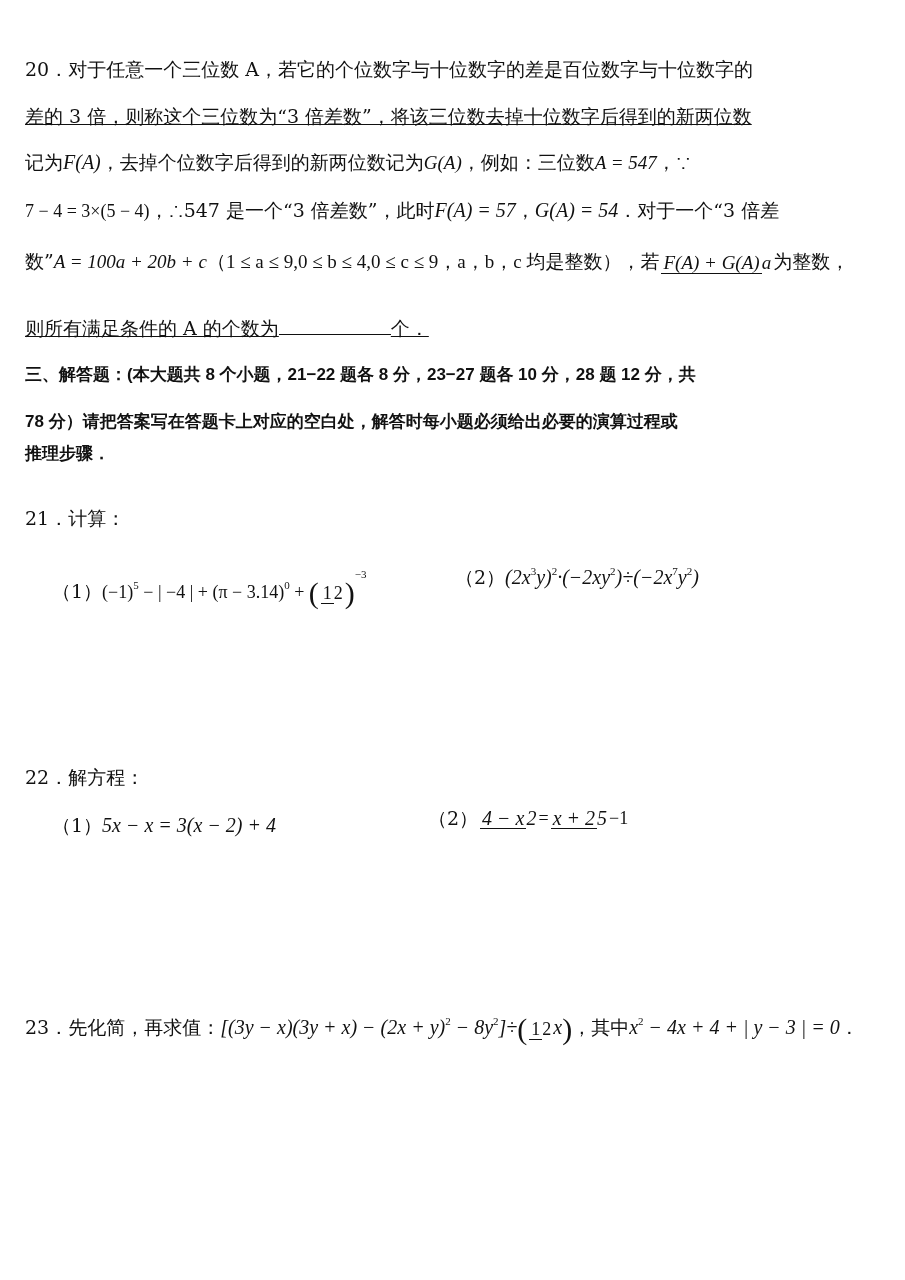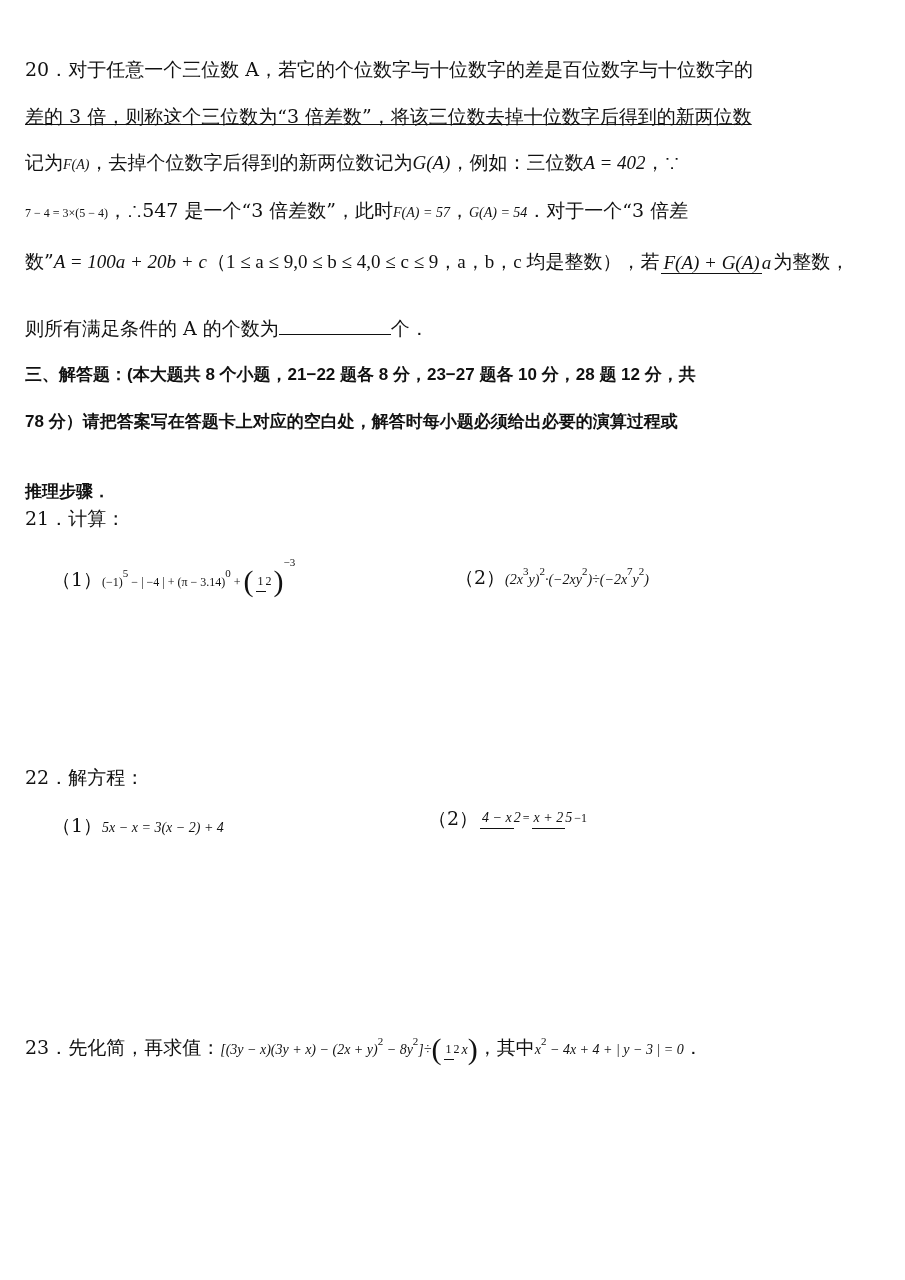--- a/index.html
+++ b/index.html
@@ -6,70 +6,70 @@
   body {
     width: 905px; height: 1280px; position: relative; overflow: hidden;
     font-family: "DejaVu Serif", "Liberation Serif", serif;
     color: #111111;
   }
   .line {
     position: absolute; left: 25px; white-space: nowrap;
     font-size: 19px; line-height: 24px;
   }
   .bold { font-weight: bold; font-family: Liberation Sans, sans-serif; font-size: 17px; }
-  .m { font-family: "Liberation Serif", "DejaVu Serif", serif; font-size: 12px; }
-  .mi { font-family: "Liberation Serif", "DejaVu Serif", serif; font-style: italic; font-size: 14px; }
+  .m { font-family: "Liberation Serif", "DejaVu Serif", serif; font-size: 18px; }
+  .mi { font-family: "Liberation Serif", "DejaVu Serif", serif; font-style: italic; font-size: 20px; }
   .ms { font-family: "Liberation Serif", "DejaVu Serif", serif; font-size: 19px; }
   sup { font-size: 11px; vertical-align: 9px; line-height: 0; font-family: "Liberation Serif", serif; }
   .frac { display: inline-flex; flex-direction: row; align-items: center; vertical-align: middle; margin: 0 2px; }
   .frac .num { padding: 0 2px; border-bottom: 1px solid #111; line-height: 20px; }
   .frac .den { line-height: 20px; }
   .big-paren { font-size: 30px; font-family: "Liberation Serif", serif; vertical-align: middle; line-height: 0; }
   .blank { display: inline-block; width: 112px; border-bottom: 1.5px solid #111; height: 18px; vertical-align: baseline; }
   .sub { position: absolute; white-space: nowrap; font-size: 19px; line-height: 24px; }
 </style>
 </head>
 <body>
 
 <div class="line" style="top:57px;">
   <span>20．</span><span>对于任意一个三位数 A，若它的个位数字与十位数字的差是百位数字与十位数字的</span>
 </div>
 <div class="line" style="top:104px;text-decoration:underline;">
   <span>差的 3 倍，则称这个三位数为“3 倍差数”，将该三位数去掉十位数字后得到的新两位数</span>
 </div>
 <div class="line" style="top:150px;">
-  <span>记为</span><span class="mi">F(A)</span><span>，去掉个位数字后得到的新两位数记为</span><span class="mi ms">G(A)</span><span>，例如：三位数</span><span class="mi ms">A = 402</span><span>，∵</span>
+  <span>记为</span><span class="mi">F(A)</span><span>，去掉个位数字后得到的新两位数记为</span><span class="mi ms">G(A)</span><span>，例如：三位数</span><span class="mi ms">A = 547</span><span>，∵</span>
 </div>
 <div class="line" style="top:198px;">
   <span class="m">7 − 4 = 3×(5 − 4)</span><span>，∴547 是一个“3 倍差数”，此时</span><span class="mi">F(A) = 57</span><span>，</span><span class="mi">G(A) = 54</span><span>．对于一个“3 倍差</span>
 </div>
 <div class="line" style="top:246px; line-height:30px;">
   <span>数”</span><span class="mi ms">A = 100a + 20b + c</span><span class="ms">（1 ≤ a ≤ 9,0 ≤ b ≤ 4,0 ≤ c ≤ 9，a，b，c 均是整数），若</span><span class="frac mi ms">
       <span class="num">F(A) + G(A)</span>
       <span class="den">a</span>
     </span><span>为整数，</span>
 </div>
-<div class="line" style="top:316px;">
+<div class="line" style="top:316px;text-decoration:underline;">
   <span>则所有满足条件的 A 的个数为</span><span class="blank"></span><span>个．</span>
 </div>
 
 <div class="line bold" style="top:363px;">
   <span>三、解答题：(本大题共 8 个小题，21−22 题各 8 分，23−27 题各 10 分，28 题 12 分，共</span>
 </div>
 <div class="line bold" style="top:410px;">
   <span>78 分）请把答案写在答题卡上对应的空白处，解答时每小题必须给出必要的演算过程或</span>
 </div>
-<div class="line bold" style="top:480px;">
+<div class="line bold" style="top:442px;">
   <span>推理步骤．</span>
 </div>
 
 <div class="line" style="top:506px;">
   <span>21．计算：</span>
 </div>
-<div class="sub" style="left:52px; top:562px;">
+<div class="sub" style="left:52px; top:574px;">
   <span>（1）</span><span class="m">(−1)</span><sup>5</sup><span class="m"> − | −4 | + (π − 3.14)</span><sup>0</sup><span class="m"> + </span><span class="big-paren">(</span><span class="frac m">
       <span class="num">1</span>
       <span class="den">2</span>
     </span><span class="big-paren">)</span><sup style="vertical-align:20px;">−3</sup>
 </div>
 <div class="sub" style="left:455px; top:565px;">
   <span>（2）</span><span class="mi">(2x</span><sup>3</sup><span class="mi">y)</span><sup>2</sup><span class="mi">·(−2xy</span><sup>2</sup><span class="mi">)÷(−2x</span><sup>7</sup><span class="mi">y</span><sup>2</sup><span class="mi">)</span>
 </div>
 
 <div class="line" style="top:765px;">
@@ -81,18 +81,18 @@
 <div class="sub" style="left:428px; top:804px;">
   <span style="vertical-align:middle;">（2）</span><span class="frac mi">
       <span class="num">4 − x</span>
       <span class="den">2</span>
     </span><span class="m" style="vertical-align:middle;">=</span><span class="frac mi">
       <span class="num">x + 2</span>
       <span class="den">5</span>
     </span><span class="m" style="vertical-align:middle;">−1</span>
 </div>
 
-<div class="line" style="top:1015px;margin-top:20px;">
+<div class="line" style="top:1015px;">
   <span>23．先化简，再求值：</span><span class="mi">[(3y − x)(3y + x) − (2x + y)</span><sup>2</sup><span class="mi"> − 8y</span><sup>2</sup><span class="mi">]÷</span><span class="big-paren">(</span><span class="frac m">
       <span class="num">1</span>
       <span class="den">2</span>
     </span><span class="mi">x</span><span class="big-paren">)</span><span>，其中</span><span class="mi">x</span><sup>2</sup><span class="mi"> − 4x + 4 + | y − 3 | = 0</span><span>．</span>
 </div>
 
 </body></html>

